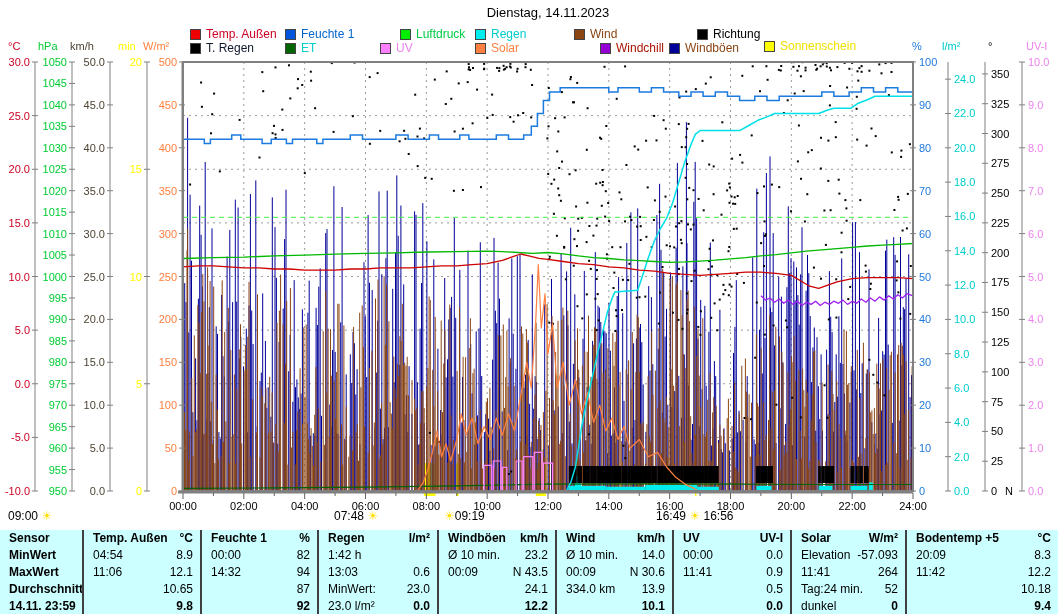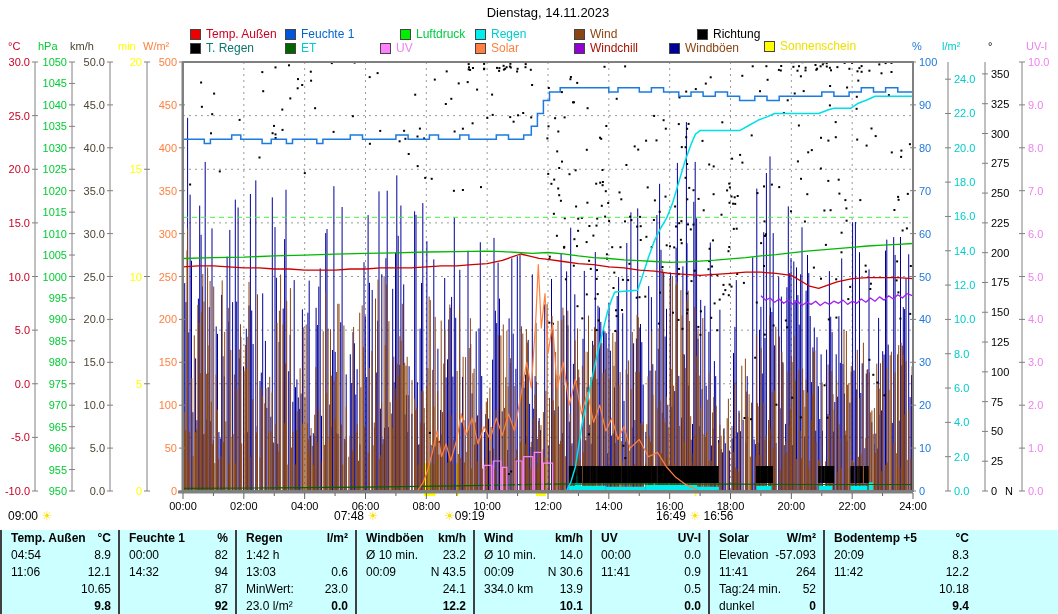--- a/index.html
+++ b/index.html
@@ -51,35 +51,35 @@
       <div class="litem" style="left: 669px; top: 28px; margin-left: 28px;">
         <span class="lbox" style="background: rgb(0, 0, 0);"></span>
         <span style="color: rgb(0, 0, 0);">Richtung</span>
       </div>
       <div class="litem" style="left: 764px; top: 40px;">
         <span class="lbox" style="background: rgb(255, 255, 0);"></span>
         <span style="color: rgb(240, 224, 0);">Sonnenschein</span>
       </div>
       <div class="litem" style="left: 190px; top: 42px;">
         <span class="lbox" style="background: rgb(0, 0, 0);"></span>
-        <span style="color: #0f766e; text-align: center;">T. Regen</span>
+        <span style="color: #0f172a; text-align: center;">T. Regen</span>
       </div>
       <div class="litem" style="left: 285px; top: 42px;">
         <span class="lbox" style="background: rgb(0, 100, 0);"></span>
         <span style="color: rgb(0, 204, 204);">ET</span>
       </div>
       <div class="litem" style="left: 380px; top: 42px;">
         <span class="lbox" style="background: rgb(255, 128, 255);"></span>
         <span style="color: rgb(238, 130, 238);">UV</span>
       </div>
       <div class="litem" style="left: 475px; top: 42px;">
         <span class="lbox" style="background: rgb(255, 128, 64);"></span>
         <span style="color: rgb(255, 128, 64);">Solar</span>
       </div>
-      <div class="litem" style="left: 574px; top: 42px;">
+      <div class="litem" style="left: 600px; top: 42px;">
         <span class="lbox" style="background: rgb(148, 0, 211);"></span>
         <span style="color: rgb(170, 17, 0);">Windchill</span>
       </div>
       <div class="litem" style="left: 669px; top: 42px;">
         <span class="lbox" style="background: rgb(0, 0, 153);"></span>
         <span style="color: rgb(139, 69, 19);">Windböen</span>
       </div>
     </div>
   <svg id="chart" width="1058" height="530" viewBox="0 0 1058 530">
       <g>
@@ -888,20 +888,37 @@
         <text x="1026" y="50" font-size="11px" fill="#ee82ee">UV-I</text>
       </g>
       <g>
         <text x="8" y="520" font-size="12px"><tspan fill="#000000">09:00 </tspan><tspan fill="#ffdd00">☀</tspan></text>
         <text x="334" y="520" font-size="12px"><tspan fill="#000000">07:48 </tspan><tspan fill="#ffdd00">☀</tspan></text>
         <text x="444" y="520" font-size="12px"><tspan fill="#ffdd00">☀</tspan><tspan fill="#000000">09:19</tspan></text>
         <text x="656" y="520" font-size="12px"><tspan fill="#000000">16:49 </tspan><tspan fill="#ffdd00">☀</tspan><tspan fill="#000000"> 16:56</tspan></text>
       </g>
     </svg>
   <div id="stats" style="background: rgb(204, 255, 255);">
+      <div class="scol" style="width: 82px;">
+        <div class="scell ">
+          <span class="l b">Sensor</span>
+        </div>
+        <div class="scell ">
+          <span class="l b">MinWert</span>
+        </div>
+        <div class="scell ">
+          <span class="l b">MaxWert</span>
+        </div>
+        <div class="scell ">
+          <span class="l b">Durchschnitt</span>
+        </div>
+        <div class="scell ">
+          <span class="l b">14.11. 23:59</span>
+        </div>
+      </div>
       <div class="scol sep" style="width: 118px;">
         <div class="scell ">
           <span class="l b">Temp. Außen</span>
           <span class="r b">°C</span>
         </div>
         <div class="scell ">
           <span class="l">04:54</span>
           <span class="r">8.9</span>
         </div>
         <div class="scell ">

